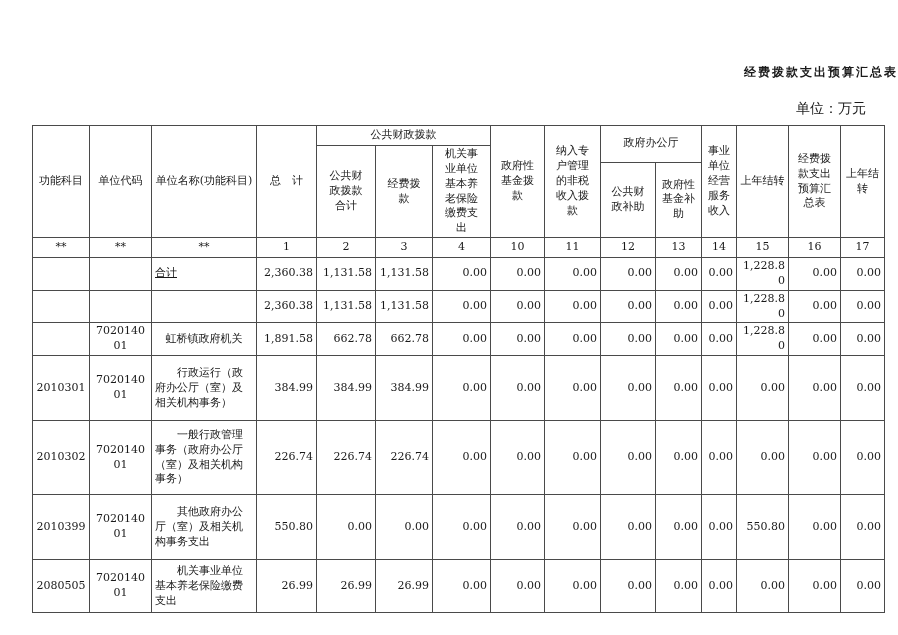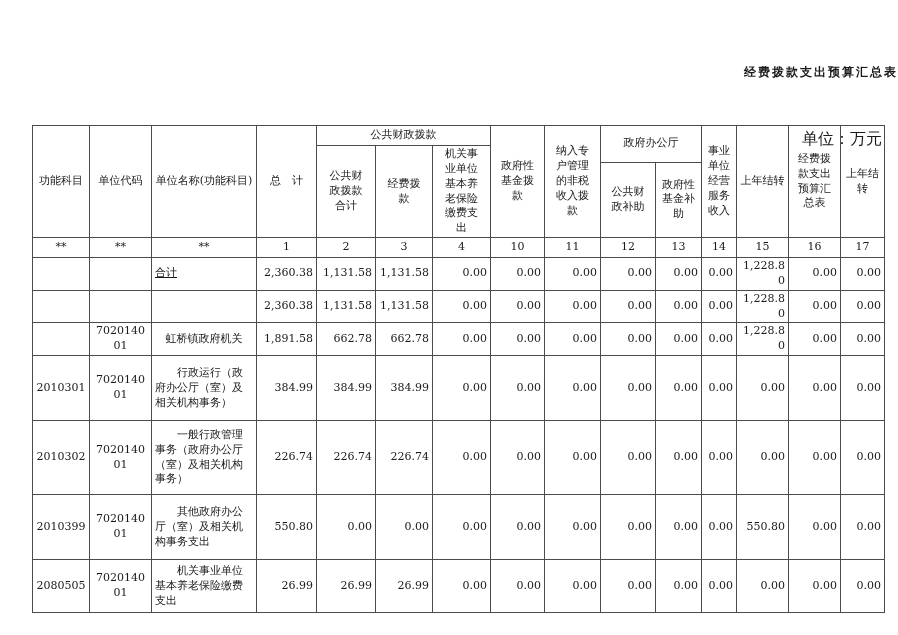--- a/index.html
+++ b/index.html
@@ -19,23 +19,22 @@
     left: 0;
     width: 100%;
     text-align: right;
     font-size: 12px;
     font-weight: bold;
     letter-spacing: 2px;
   }
   .unit-note {
     position: absolute;
     top: 100px;
-    right: 16px;
-    font-size: 16px;
-    margin-top: 29px;
+    right: 32px;
+    font-size: 14px;
   }
   table.budget {
     position: absolute;
     left: 32px;
     top: 125px;
     width: 834px;
     border-collapse: collapse;
     table-layout: fixed;
   }
   table.budget th, table.budget td {

